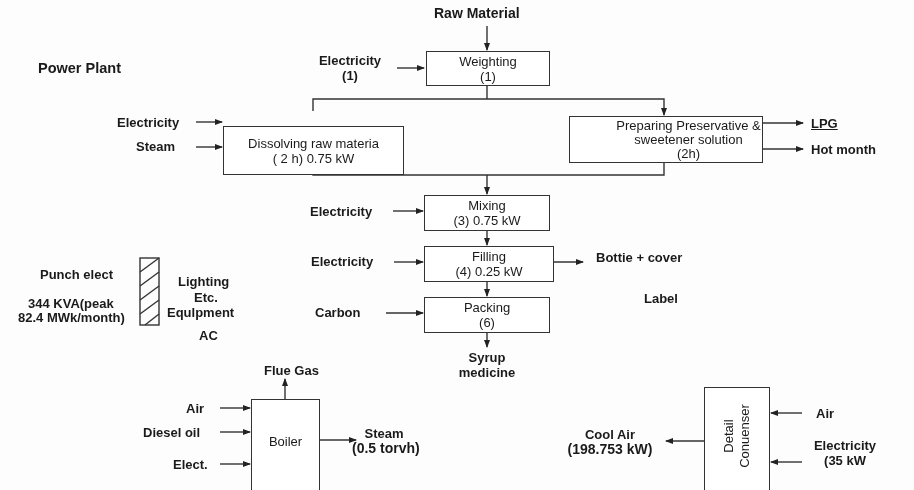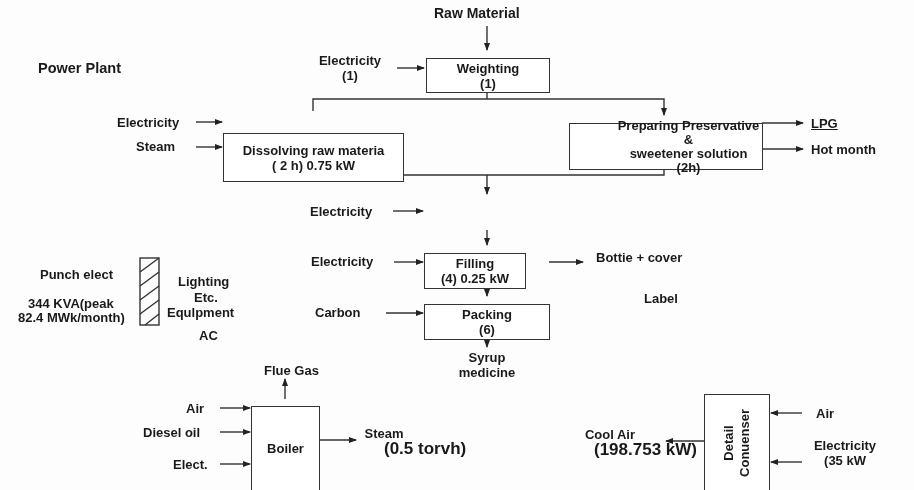--- a/index.html
+++ b/index.html
@@ -1,21 +1,21 @@
 <!DOCTYPE html>
 <html><head>
 <meta charset="utf-8">
 <style>
   html, body { margin: 0; padding: 0; background: #ffffff; }
   #canvas { position: relative; width: 914px; height: 490px; overflow: hidden; background: #fdfdfd; font-family: "Liberation Sans", sans-serif; color: #1a1a1a; }
   svg.wires { position: absolute; left: 0; top: 0; }
-  .box { position: absolute; border: 1.5px solid #333; background: #fff; box-sizing: border-box; display: flex; flex-direction: column; align-items: center; justify-content: center; text-align: center; font-weight: bold; font-size: 13px; line-height: 15px; margin-top: 7px; }
+  .box { position: absolute; border: 1.5px solid #333; background: #fff; box-sizing: border-box; display: flex; flex-direction: column; align-items: center; justify-content: center; text-align: center; font-weight: normal; font-size: 13px; line-height: 15px; }
   .lbl { position: absolute; font-weight: bold; font-size: 13px; line-height: 15px; white-space: nowrap; }
   .c { text-align: center; }
-  .sm { font-size: 17px; margin-left: 32px; }
+  .sm { font-size: 14px; }
   .rot { transform: rotate(-90deg); white-space: nowrap; line-height: 16px; }
 </style>
 </head>
 <body>
 
 <div id="canvas">
   <svg class="wires" width="914" height="490">
     <defs>
       <marker id="ah" markerWidth="8" markerHeight="8" refX="7" refY="4" orient="auto" markerUnits="userSpaceOnUse">
         <path d="M0,1 L8,4 L0,7 Z" fill="#222"></path>
@@ -89,23 +89,27 @@
   <div class="lbl" style="left:136px;top:139px;">Steam</div>
 
   <div class="box" style="left:569px;top:116px;width:194px;height:47px;line-height:14px;padding-left:45px;">
     <span>Preparing Preservative &amp;</span>
     <span>sweetener solution</span>
     <span>(2h)</span>
   </div>
   <div class="lbl" style="left:811px;top:116px;text-decoration:underline;">LPG</div>
   <div class="lbl" style="left:811px;top:142px;">Hot month</div>
 
+  <div class="box" style="left:424px;top:195px;width:126px;height:36px;">
+    <span>Mixing</span>
+    <span>(3) 0.75 kW</span>
+  </div>
   <div class="lbl" style="left:310px;top:204px;">Electricity</div>
 
-  <div class="box" style="left:424px;top:246px;width:102px;height:36px;">
+  <div class="box" style="left:424px;top:246px;width:130px;height:36px;">
     <span>Filling</span>
     <span>(4) 0.25 kW</span>
   </div>
   <div class="lbl" style="left:311px;top:254px;">Electricity</div>
   <div class="lbl" style="left:596px;top:250px;">Bottie + cover</div>
 
   <div class="box" style="left:424px;top:297px;width:126px;height:36px;">
     <span>Packing</span>
     <span>(6)</span>
   </div>

